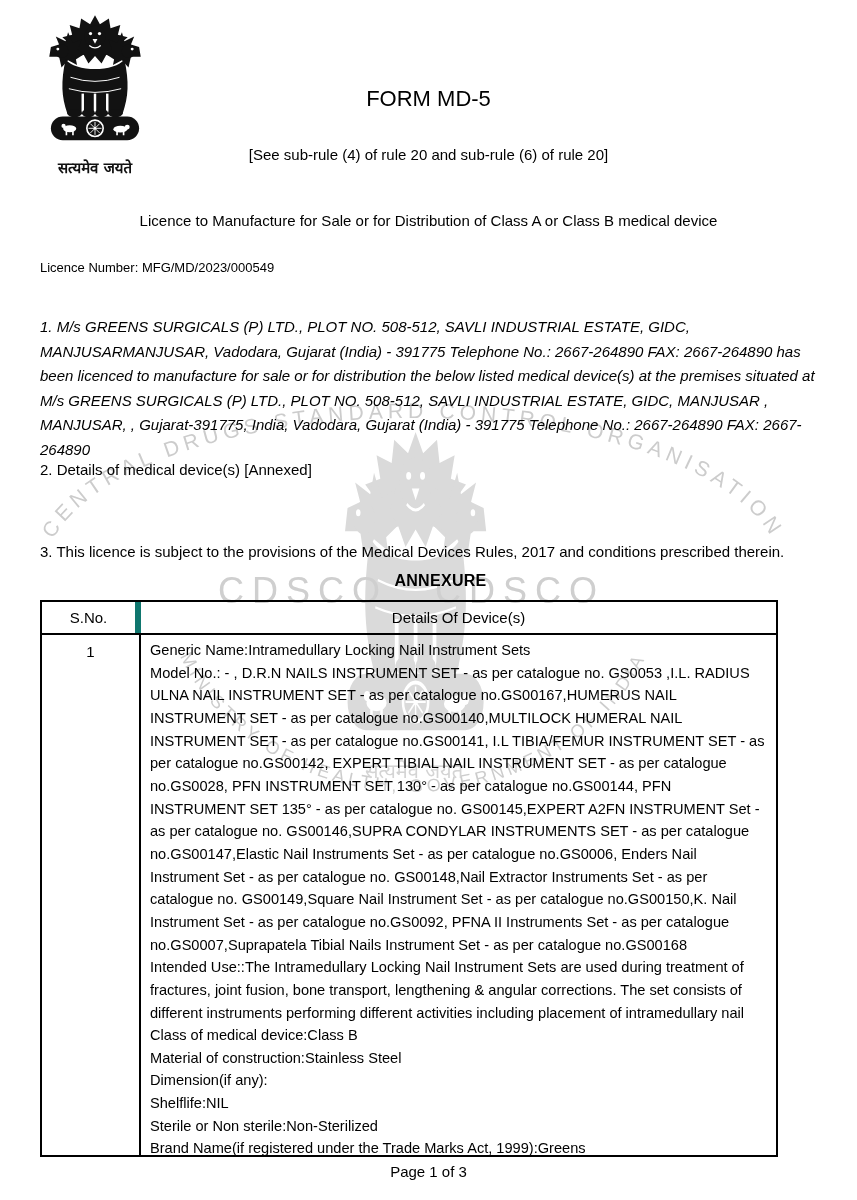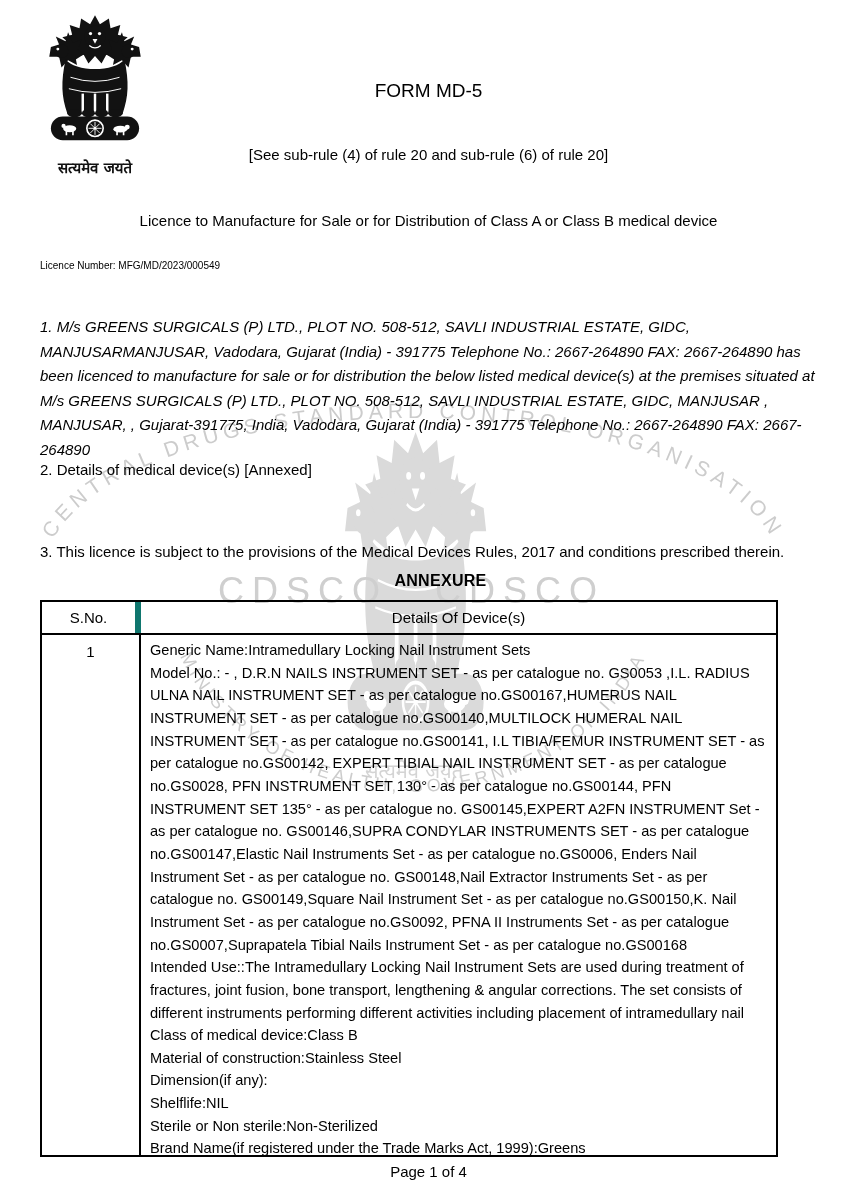--- a/index.html
+++ b/index.html
@@ -4,24 +4,24 @@
 <style>
   html,body{margin:0;padding:0;background:#e8e8e8;}
   .page{
     position:relative;width:857px;height:1200px;margin:0 auto;background:#ffffff;
     font-family:"Liberation Sans",sans-serif;color:#000;overflow:hidden;
   }
   .abs{position:absolute;}
   .centered{left:0;width:857px;text-align:center;}
   .t15{font-size:15px;}
   .para{left:40px;width:779px;font-size:15px;line-height:24.5px;text-align:left;}
-  .form-title{top:80px;font-size:19px;}
+  .form-title{top:86px;font-size:22px;}
   .subrule{top:146px;}
   .lic-heading{top:212px;}
-  .lic-number{top:260px;left:40px;font-size:10px;}
+  .lic-number{top:260px;left:40px;font-size:13px;}
   .para1{top:315px;font-style:italic;}
   .para2{top:458px;}
   .para3{top:540px;}
   .annexure{top:572px;font-size:16px;font-weight:bold;letter-spacing:0.3px;padding-left:12px;}
   .footer{top:1163px;font-size:15px;}
 
   
   .emblem-block{left:42px;top:12px;width:106px;text-align:center;color:#111;}
   .emblem-block svg{display:block;margin:0 auto;}
   .emblem-motto{margin-top:3px;font-weight:bold;font-size:15px;
@@ -151,15 +151,15 @@
         <p class="field">Class of medical device:Class B</p>
         <p class="field">Material of construction:Stainless Steel</p>
         <p class="field">Dimension(if any):</p>
         <p class="field">Shelflife:NIL</p>
         <p class="field">Sterile or Non sterile:Non-Sterilized</p>
         <p class="field">Brand Name(if registered under the Trade Marks Act, 1999):Greens</p>
       </div>
     </div>
   </div>
 
-  <div class="abs centered footer">Page 1 of 4</div>
+  <div class="abs centered footer">Page 1 of 3</div>
 
 </div>
 
 </body></html>

